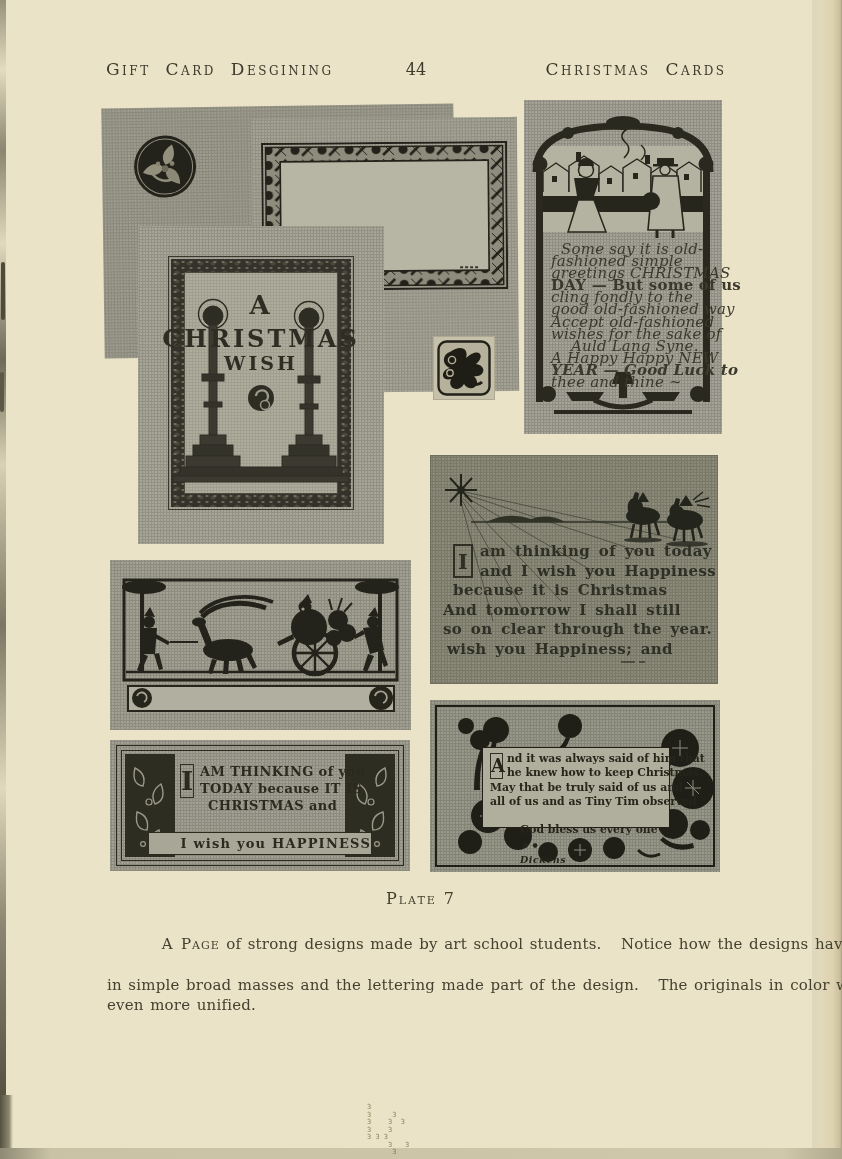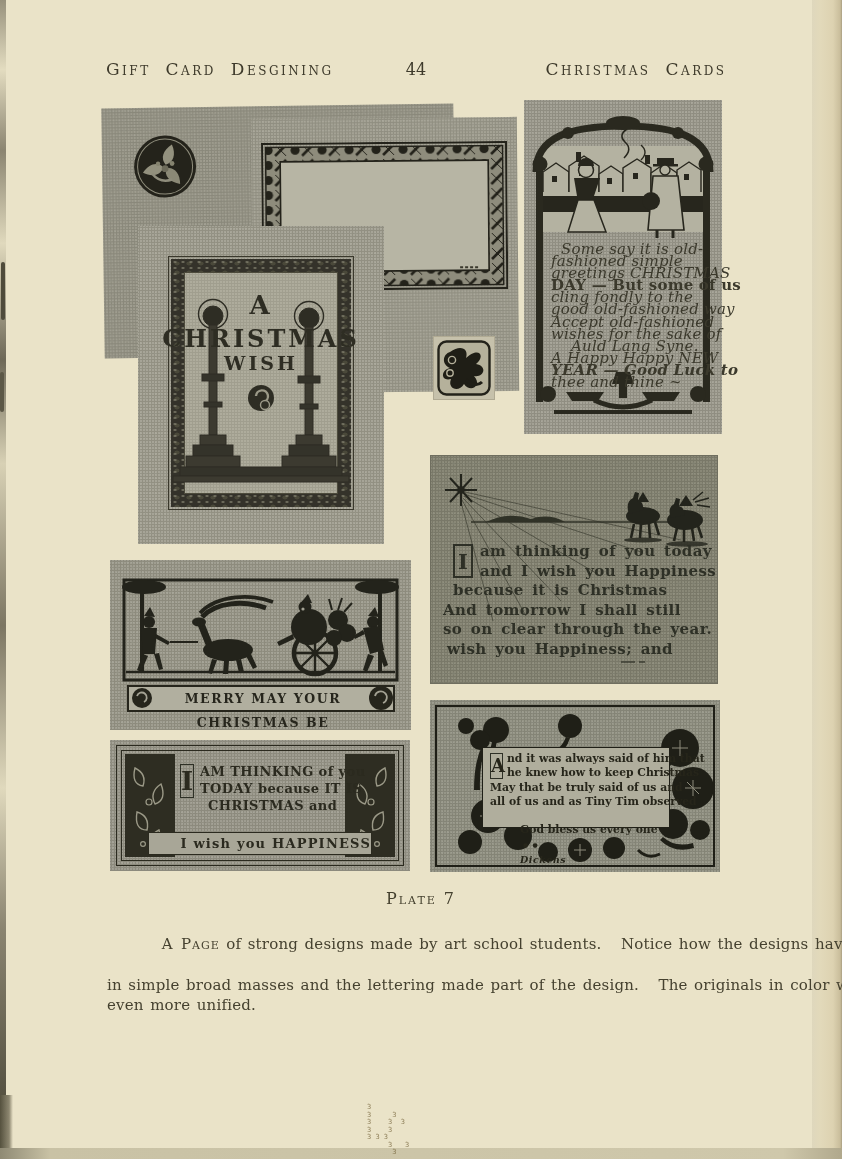--- a/index.html
+++ b/index.html
@@ -293,21 +293,20 @@
         <path d="M253 70 l-10 6 2 3 10 -5 Z"></path>
         <path d="M16 112 H285" stroke="#23231b" stroke-width="2.4"></path>
       </g>
 
       <rect x="18" y="126" width="266" height="25" fill="#b1af9f" stroke="#26251c" stroke-width="2"></rect>
       <circle cx="32" cy="138" r="10" fill="#26251c"></circle>
       <path d="M27 136 a5 5 0 1 1 7 6" stroke="#a3a193" stroke-width="1.8" fill="none"></path>
       <circle cx="271" cy="138" r="12" fill="#26251c"></circle>
       <path d="M265 136 a6 6 0 1 1 8 7" stroke="#a3a193" stroke-width="1.8" fill="none"></path>
     </svg>
-    <div class="abs" style="left:44px;top:127px;width:218px;height:24px;line-height:24px;text-align:center;font-size:12.5px;letter-spacing:1.6px;color:#26251c;font-weight:bold">MERRY MAY YOUR CHRISTMAS BE</div>
   </div>
 
   <div class="card ht" style="left:110px;top:740px;width:300px;height:131px;background-color:#a2a093">
     <div class="abs" style="left:6px;top:5px;width:288px;height:121px;border:1.6px solid #2b2a1f"></div>
     <div class="abs" style="left:11px;top:10px;width:278px;height:111px;border:1px solid #2b2a1f"></div>
     <svg class="abs" style="left:15px;top:14px" width="50" height="103" viewBox="0 0 50 103">
       <rect width="50" height="103" fill="#2e2d22"></rect>
       <path d="M10 14 q12 6 8 18 q-12 -2 -8 -18 Z M36 30 q-12 8 -6 20 q12 -4 6 -20 Z M12 58 q13 4 10 18 q-13 0 -10 -18 Z M34 76 q-12 6 -8 18 q12 -2 8 -18 Z" fill="none" stroke="#9b9987" stroke-width="1.4"></path>
       <circle cx="24" cy="48" r="3" fill="none" stroke="#9b9987" stroke-width="1.2"></circle>
       <circle cx="18" cy="90" r="2.4" fill="none" stroke="#9b9987" stroke-width="1.2"></circle>

